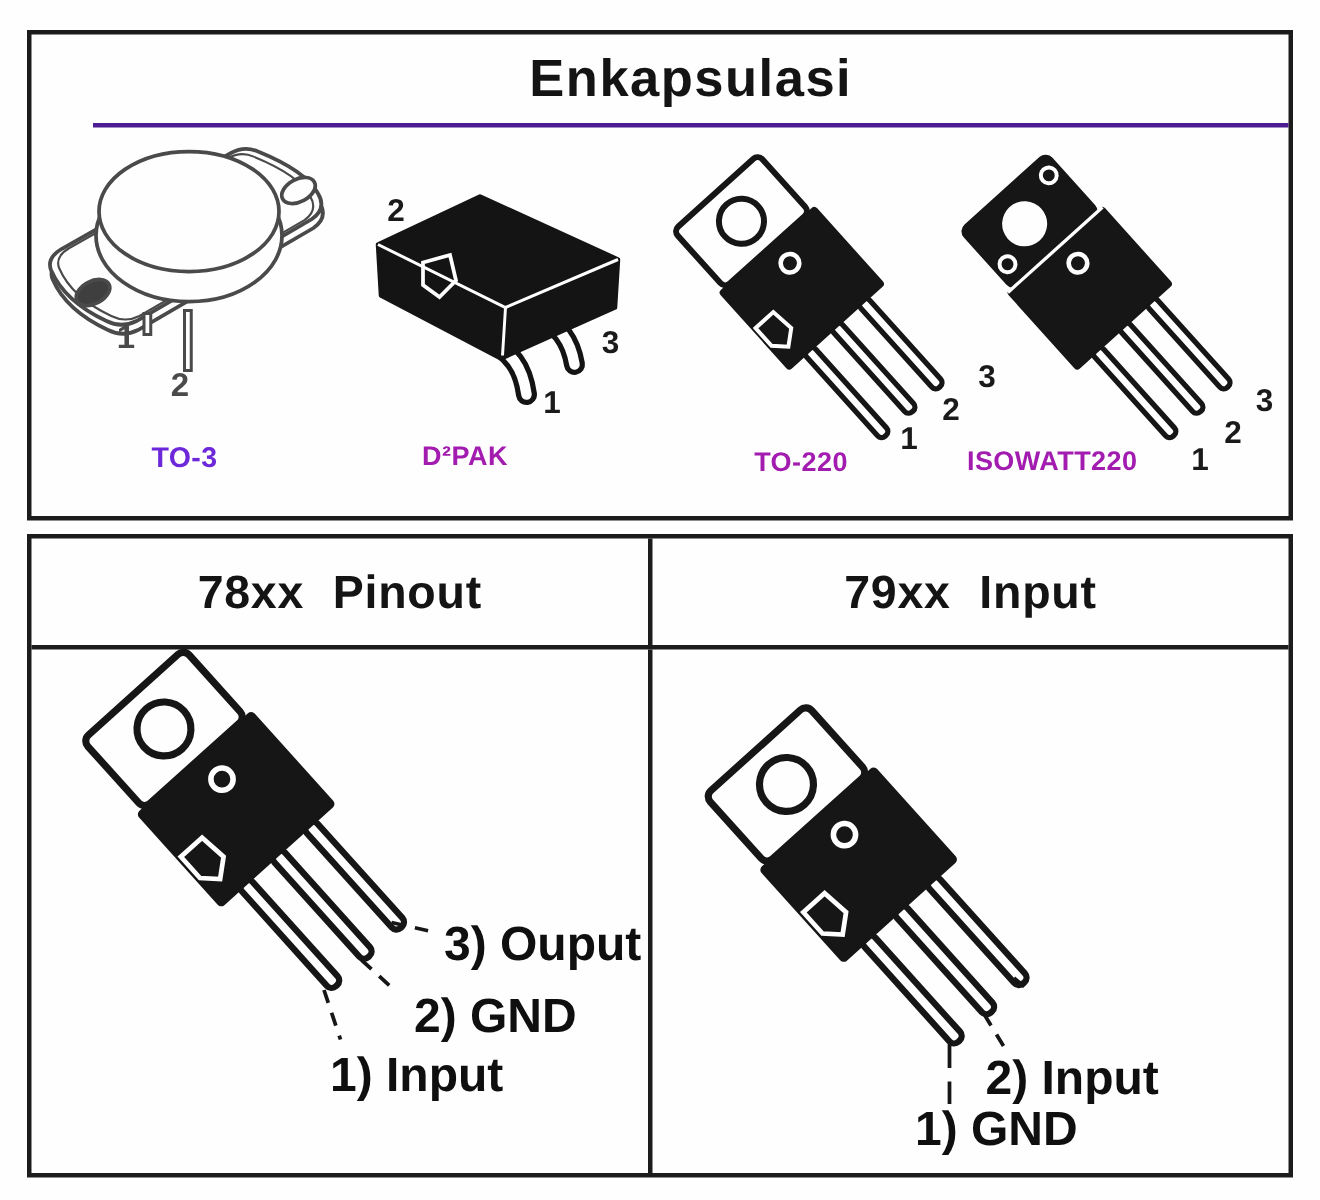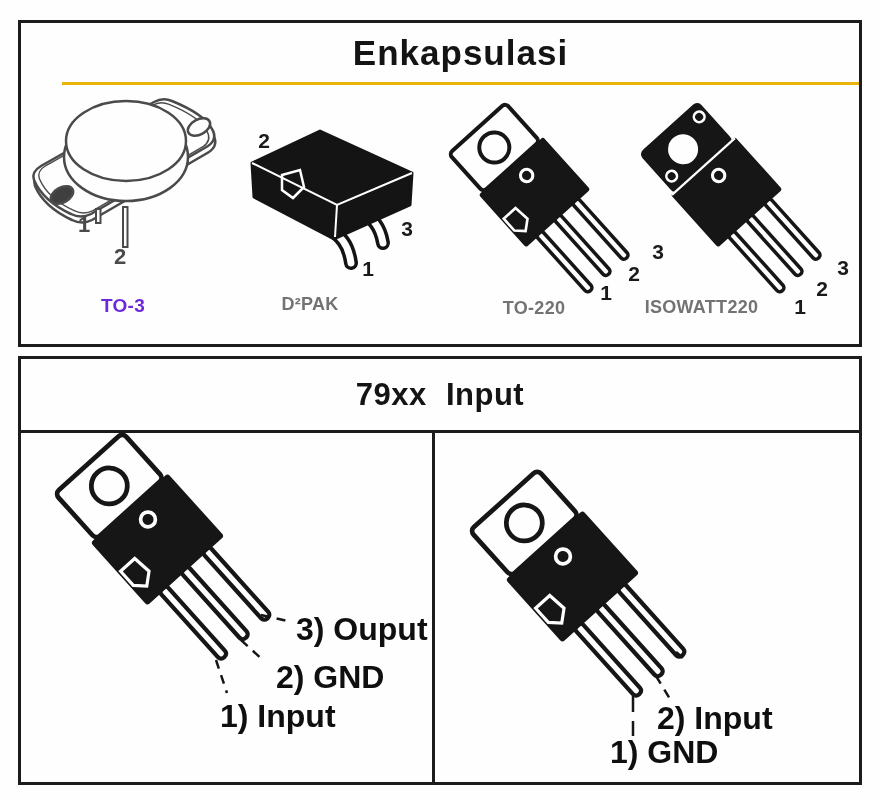--- a/index.html
+++ b/index.html
@@ -2,30 +2,30 @@
 <html><head>
 <meta charset="utf-8">
 <style>
   html,body{margin:0;padding:0;background:#fff;}
   .canvas{
     position:relative;width:880px;height:800px;background:#fefefe;
     font-family:"Liberation Sans", sans-serif;color:#141414;overflow:hidden;
   }
   .box{position:absolute;border:3px solid #1c1c1c;box-sizing:border-box;background:#fefefe;}
   .enkap-title{
-    height:59px;border-bottom:3px solid #eab308;display:flex;align-items:center;justify-content:center;
+    height:59px;border-bottom:3px solid #4c1d95;display:flex;align-items:center;justify-content:center;
     font-size:35px;font-weight:700;letter-spacing:1px;margin-left:41px;
   }
   .pack-area{position:relative;width:100%;height:259px;}
   .pin-num{
     position:absolute;width:26px;text-align:center;font-size:21px;font-weight:700;color:#1a1a1a;line-height:1.1;
   }
   .pin-num.soft{color:#4a4a4a;font-weight:600;font-size:22px;}
   .pack-caption{
-    position:absolute;text-align:center;font-size:18px;font-weight:700;letter-spacing:.3px;color:#737373;line-height:1.1;
+    position:absolute;text-align:center;font-size:18px;font-weight:700;letter-spacing:.3px;color:#a21caf;line-height:1.1;
   }
   .pack-caption.soft{color:#6d28d9;font-size:19px;}
   .pinout-header{display:flex;height:71px;border-bottom:3px solid #1c1c1c;}
   .pinout-header .cell{
     display:flex;align-items:center;justify-content:center;
     font-size:31px;font-weight:700;letter-spacing:.5px;word-spacing:10px;
   }
   .pinout-header .cell.left{width:414px;border-right:3px solid #1c1c1c;box-sizing:border-box;}
   .pinout-header .cell.right{flex:1;}
   .pinout-body{position:relative;display:flex;height:349px;}
@@ -128,20 +128,21 @@
 
       <span class="pack-caption soft" style="left:52px;top:211px;width:100px;">TO-3</span>
       <span class="pack-caption" style="left:239px;top:210px;width:100px;">D²PAK</span>
       <span class="pack-caption" style="left:458px;top:214px;width:110px;">TO-220</span>
       <span class="pack-caption" style="left:608px;top:213px;width:145px;">ISOWATT220</span>
     </div>
   </section>
 
   <section class="box" style="left:18px;top:356px;width:844px;height:429px;">
     <div class="pinout-header">
+      <div class="cell left">78xx Pinout</div>
       <div class="cell right">79xx Input</div>
     </div>
     <div class="pinout-body">
       <div class="cell left"></div>
       <div class="cell right"></div>
     </div>
   </section>
 
   <svg class="draw" style="left:50px;top:428px;" width="228" height="238" viewBox="-10 -5 215 225">
     <use href="#to220sym"></use>

